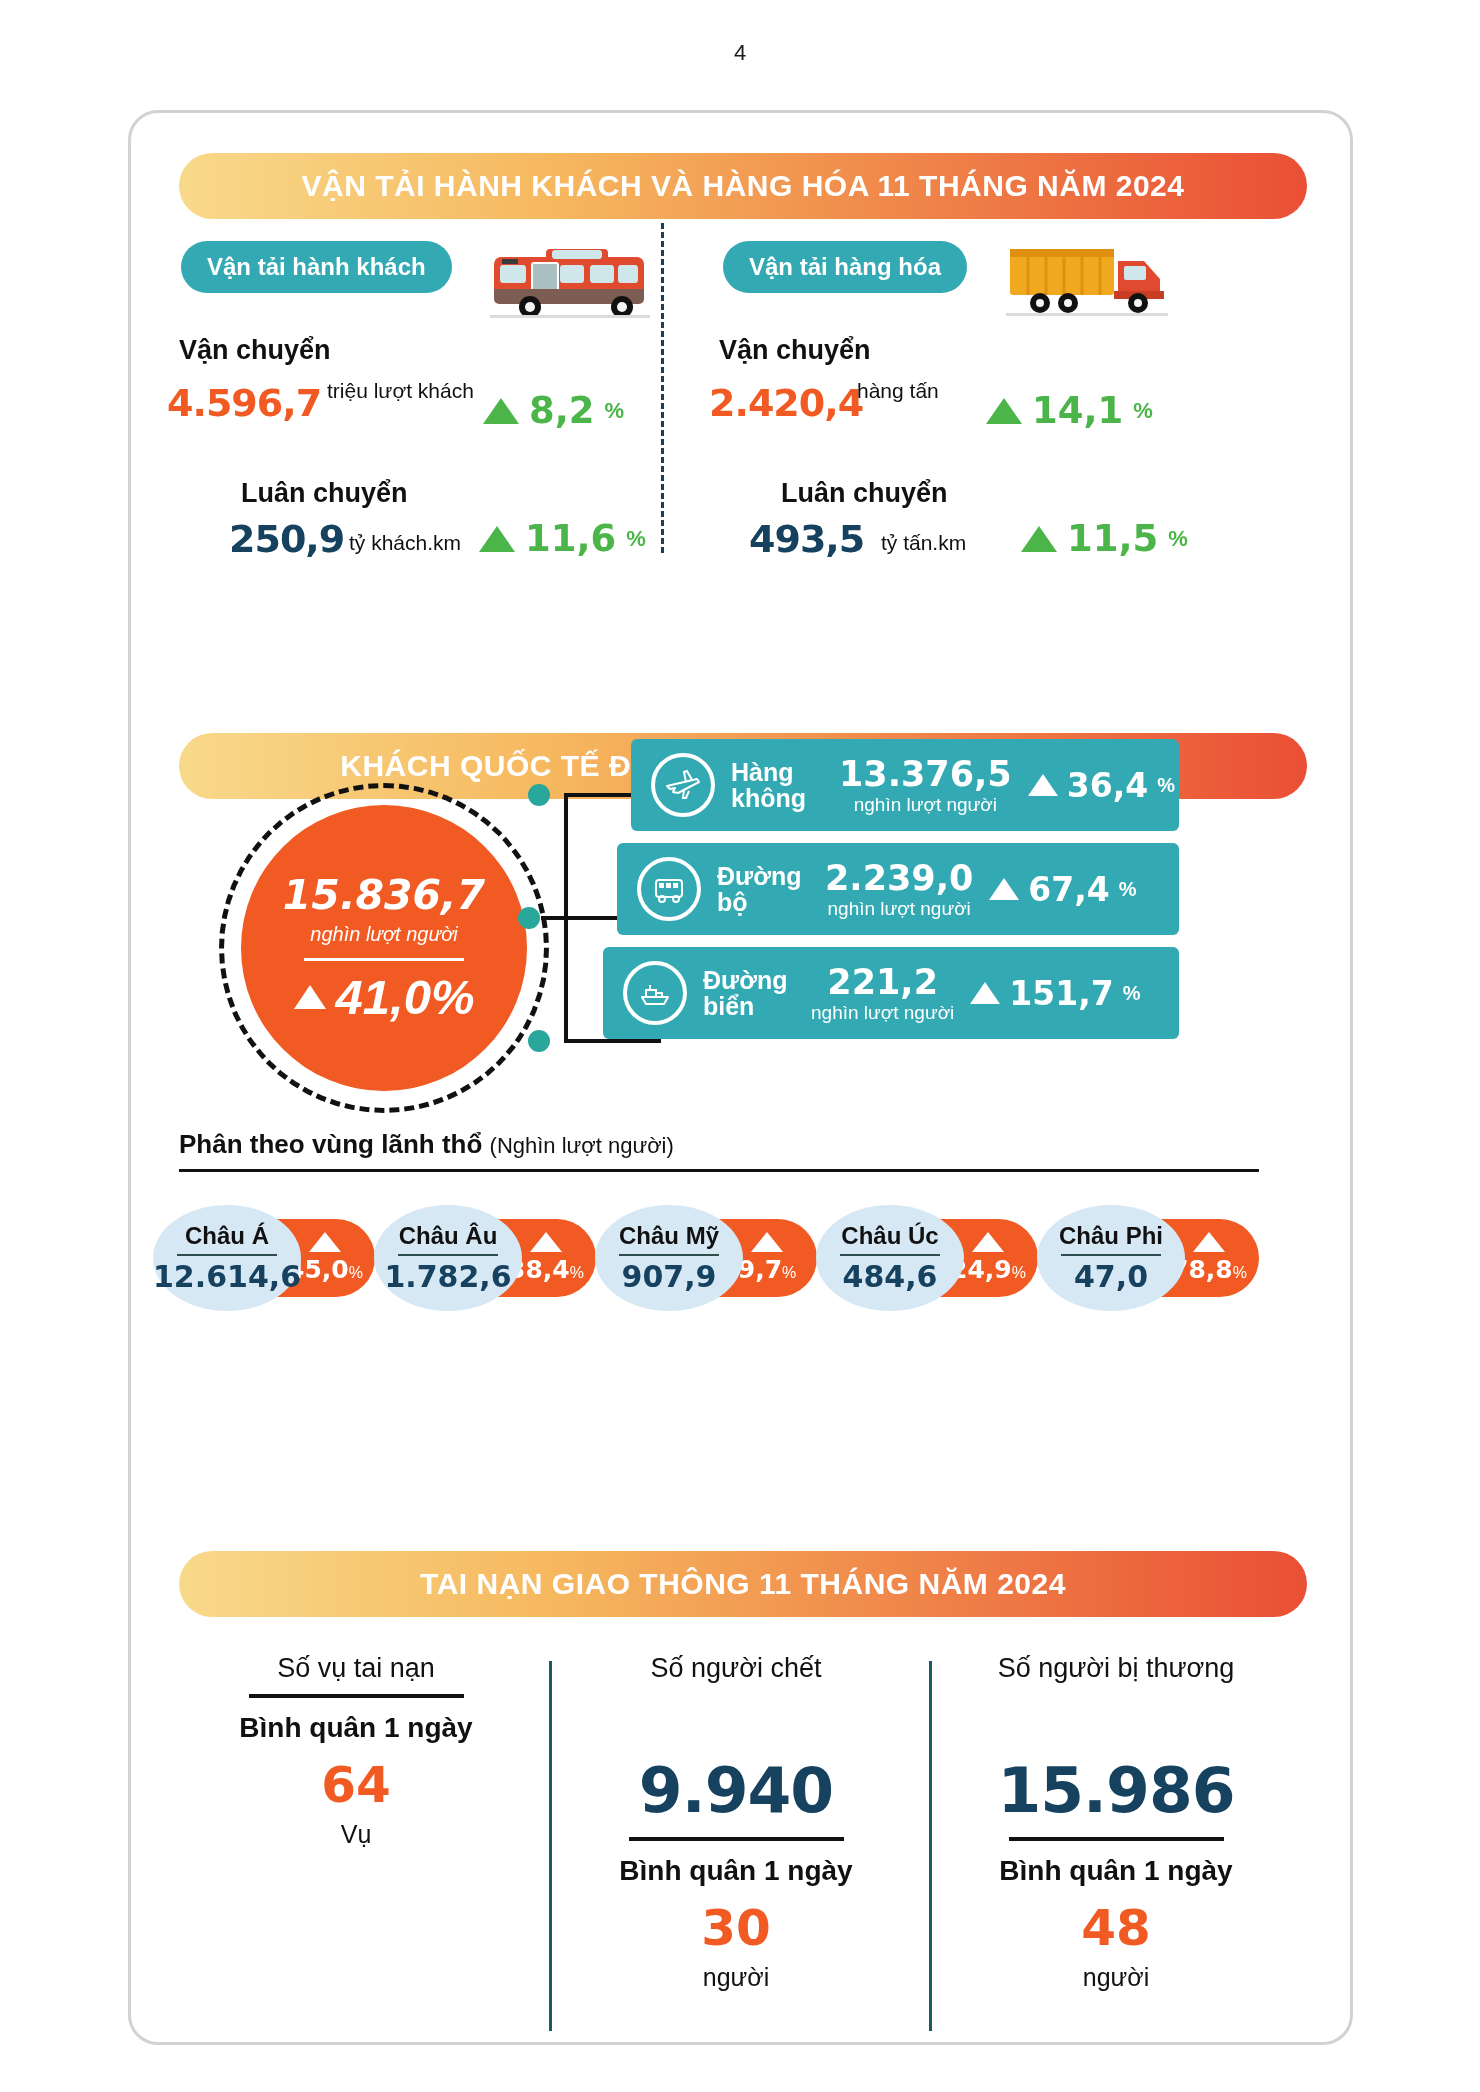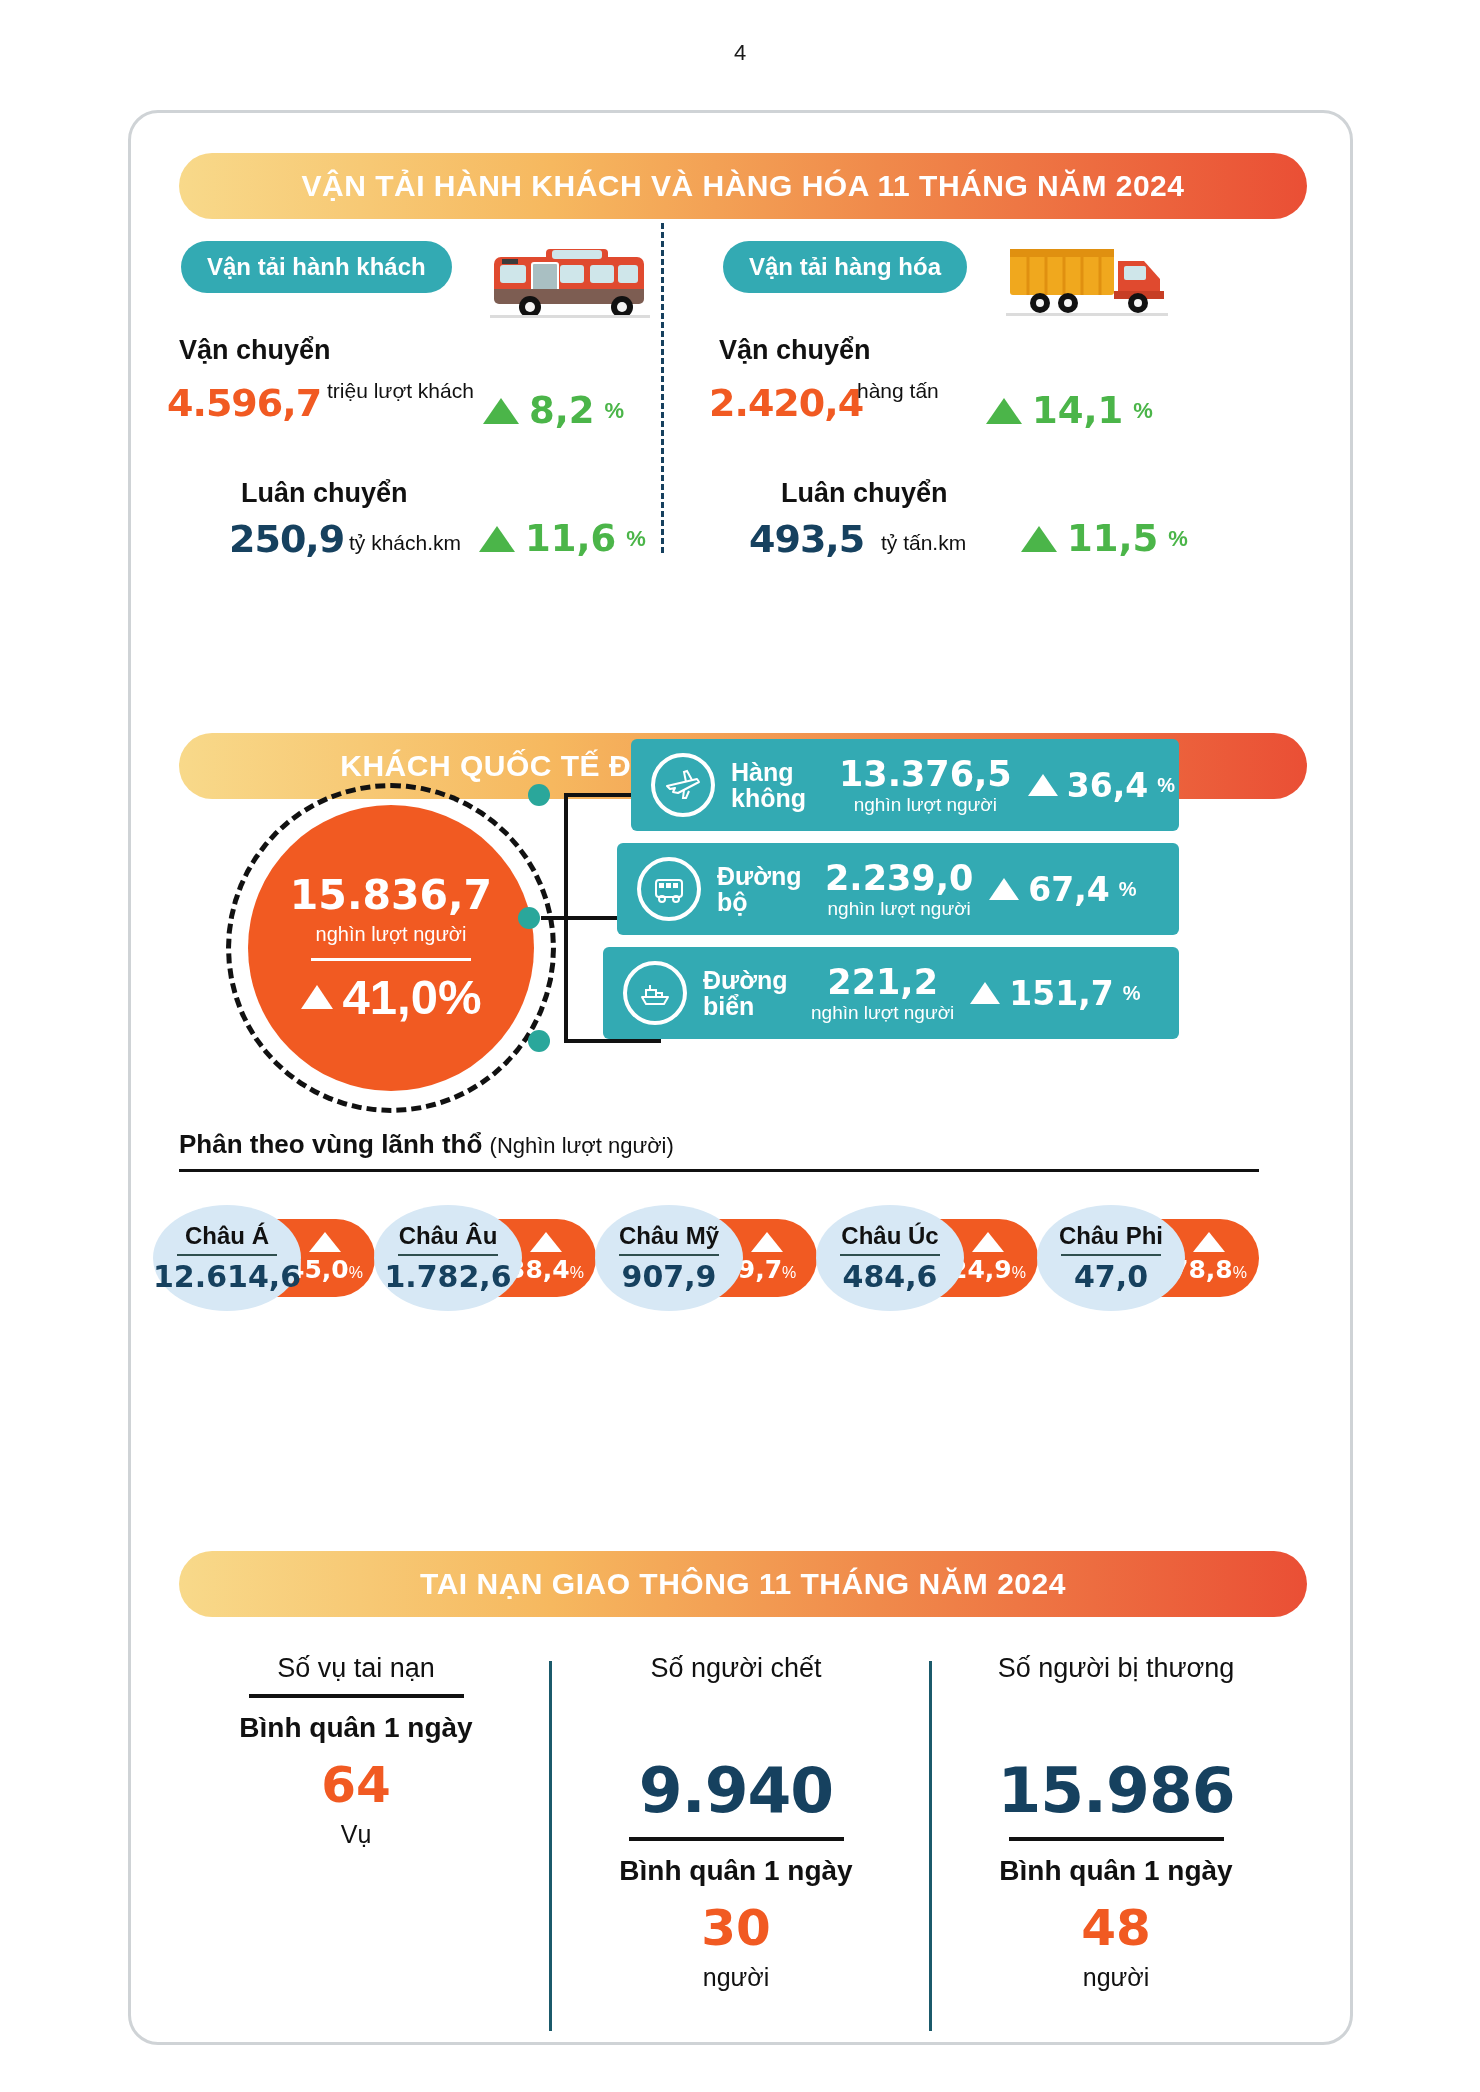--- a/index.html
+++ b/index.html
@@ -96,21 +96,21 @@
 
   
   .bus {
     position: absolute; left: 355px; top: 132px; width: 180px; height: 80px;
   }
   .truck {
     position: absolute; left: 875px; top: 128px; width: 165px; height: 82px;
   }
 
   
-  .circle-wrap { position: absolute; left: 95px; top: 670px; width: 330px; height: 330px; }
+  .circle-wrap { position: absolute; left: 88px; top: 670px; width: 330px; height: 330px; font-style: italic; }
   .circle-dash {
     position: absolute; inset: 0;
     border: 5px dashed #111;
     border-radius: 50%;
   }
   .circle-main {
     position: absolute; left: 22px; top: 22px; width: 286px; height: 286px;
     background: #f15a22; border-radius: 50%;
     display: flex; flex-direction: column; align-items: center; justify-content: center;
     color: #fff;

